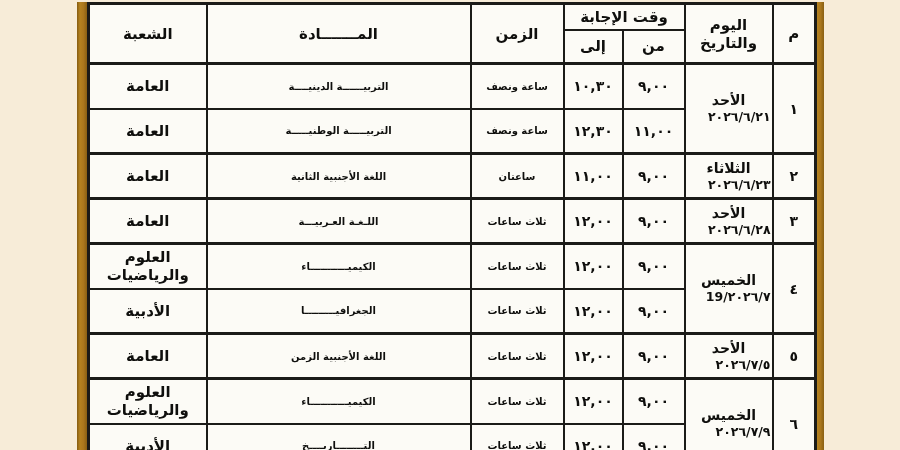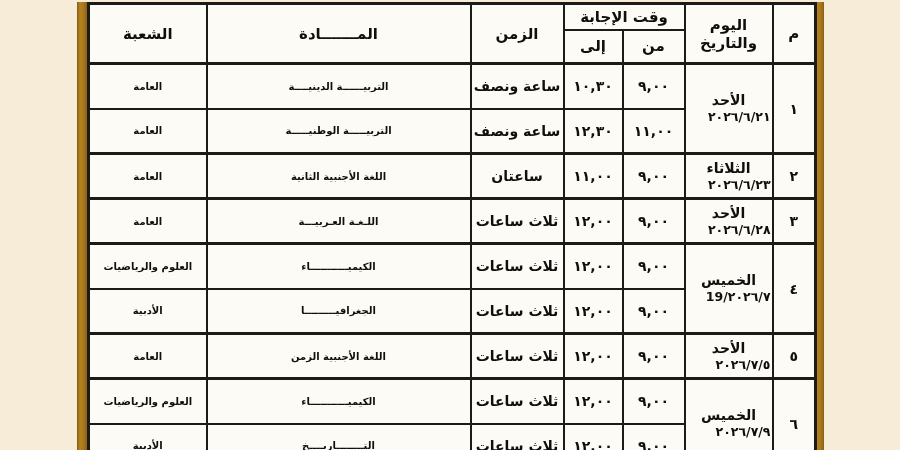--- a/index.html
+++ b/index.html
@@ -23,23 +23,23 @@
   th, td {
     border:2px solid #1b1b18; text-align:center; vertical-align:middle;
     font-weight:bold; padding:0 2px; overflow:hidden;
   }
   thead th { font-size:15px; }
   thead tr.h-main th { height:26px; }
   thead tr.h-sub th { height:34px;border-radius:10px; }
   thead { border-bottom:3px solid #1b1b18; }
   tbody td { height:45px; font-size:14px; }
   tbody tr.gstart td { border-top-width:3px; }
-  td.c-div { font-size:10px; }
+  td.c-div { font-size:15px; }
   td.c-subj { font-size:10px; }
-  td.c-dur { font-size:14px; }
+  td.c-dur { font-size:10px; }
   td.c-time { font-size:14px; letter-spacing:0.5px; }
   td.c-date { line-height:1.3; padding:0 1px; }
   td.c-date .day { display:block; font-size:14px; }
   td.c-date .date { display:block; font-size:12.5px; letter-spacing:0.5px;text-align:right; }
   td.c-num { font-size:14px; }
 </style>
 </head>
 <body>
 
 <div class="stage">

